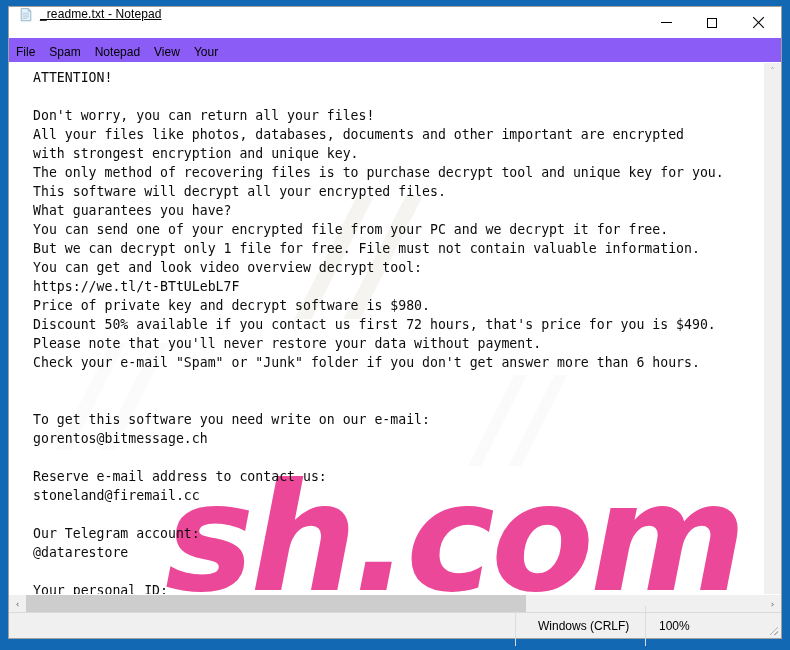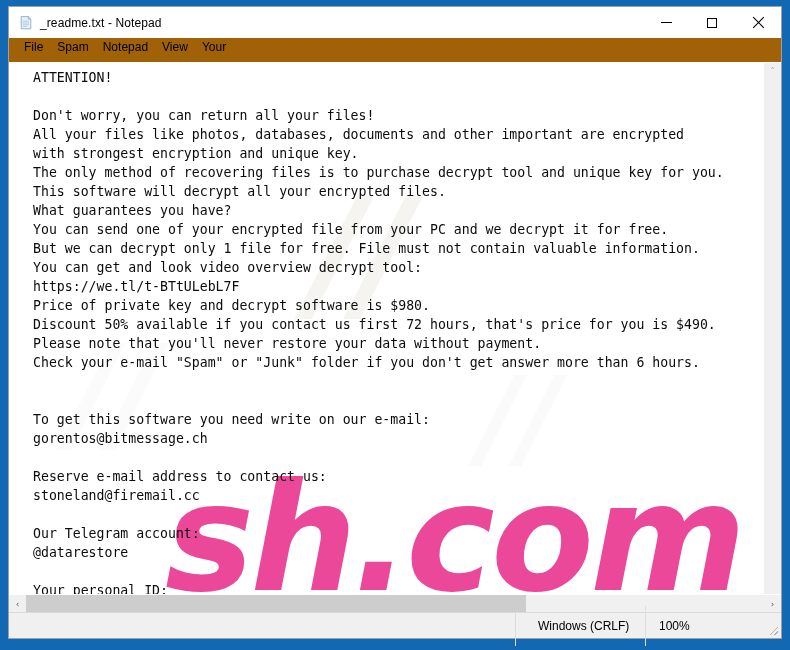--- a/index.html
+++ b/index.html
@@ -34,23 +34,23 @@
     box-sizing: border-box;
     display: flex;
     flex-direction: column;
   }
 
   
   .titlebar {
     height: 31px;
     background: #ffffff;
     display: flex;
-    align-items: center;
-    flex: none;
-    position: relative;
+    flex: none;
+    position: relative;
+    text-decoration: underline;
   }
   .title-icon {
     width: 16px;
     height: 16px;
     margin-left: 9px;
     margin-right: 6px;
     flex: none;
     position: relative;
   }
   .title-text {
@@ -98,24 +98,24 @@
     width: 15px;
     height: 1px;
     background: #000;
   }
   .glyph-close::before { transform: rotate(45deg); }
   .glyph-close::after  { transform: rotate(-45deg); }
 
   
   .menubar {
     height: 24px;
-    background: #a16207;
-    display: flex;
-    align-items: flex-start;
-    padding-left: 8px;
+    background: #8b5cf6;
+    display: flex;
+    align-items: flex-end;
+    padding-left: 0;
     flex: none;
   }
   .menu-item {
     font-size: 12px;
     color: #000;
     padding: 2px 7px 3px 7px;
     cursor: default;
     white-space: nowrap;
   }
 

